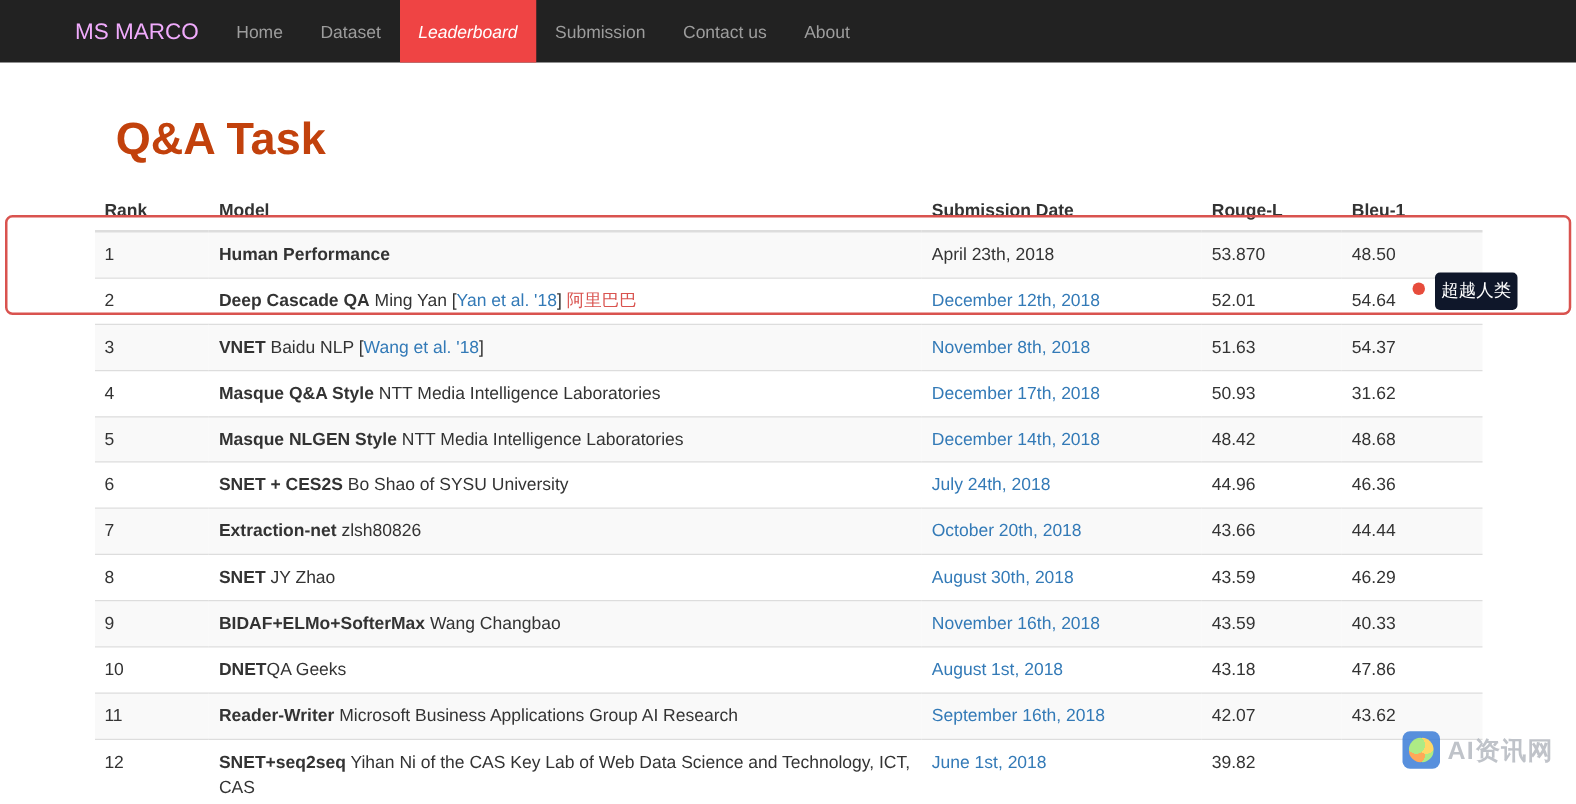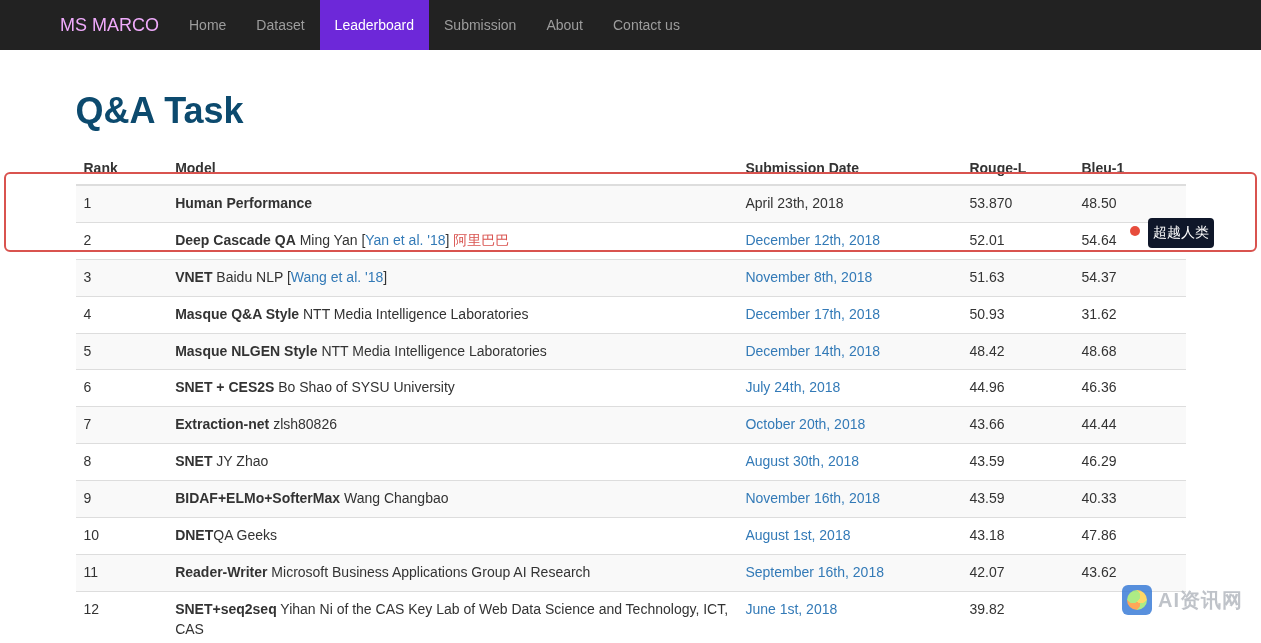--- a/index.html
+++ b/index.html
@@ -2,23 +2,23 @@
 <html><head>
 <meta charset="utf-8">
 <style>
   * { box-sizing: border-box; margin: 0; padding: 0; }
   body { font-family: "Helvetica Neue", Helvetica, Arial, sans-serif; font-size: 14px; color: #222; background: #fff; }
   .navbar { background: #222; color: #ccc; height: 50px; display: flex; align-items: stretch; padding-left: 60px; }
   .navbar .brand { color: #f0abfc; font-size: 18px; font-weight: 400; display: flex; align-items: center; padding: 0 15px 0 0; }
   .navbar .nav { display: flex; list-style: none; }
   .navbar .nav li { display: flex; }
   .navbar .nav a { color: #9d9d9d; text-decoration: none; padding: 0 15px; display: flex; align-items: center; font-size: 14px; }
-  .navbar .nav a.active { background: #6d28d9; color: #fff; }
+  .navbar .nav a.active { background: #ef4444; color: #fff; font-style: italic; }
   .container { max-width: 1170px; margin: 0 auto; padding: 40px 30px 20px; }
-  h1.title { font-size: 36px; font-weight: 600; margin-bottom: 20px; color: #0c4a6e; }
+  h1.title { font-size: 36px; font-weight: 600; margin-bottom: 20px; color: #c2410c; margin-left: 17px; }
   table { width: 100%; border-collapse: collapse; font-size: 14px; }
   th { text-align: left; font-weight: 700; padding: 8px; border-bottom: 2px solid #ddd; color: #333; }
   td { padding: 8px; border-top: 1px solid #ddd; vertical-align: top; color: #333; line-height: 1.42; }
   tr.striped td { background: #f9f9f9; }
   .model-bold { font-weight: 700; }
   .link { color: #337ab7; text-decoration: none; }
   .red-link { color: #d9534f; text-decoration: none; }
   .highlight-box { position: absolute; border: 2px solid #d9534f; border-radius: 6px; }
   .tooltip { position: absolute; background: #0f172a; color: #fff; padding: 6px 5px; border-radius: 4px; font-size: 14px; }
   .red-dot { position: absolute; width: 10px; height: 10px; background: #e74c3c; border-radius: 50%; }
@@ -46,24 +46,24 @@
         <li>
           <a href="#">Dataset</a>
         </li>
         <li>
           <a href="#" class="active">Leaderboard</a>
         </li>
         <li>
           <a href="#">Submission</a>
         </li>
         <li>
-          <a href="#">About</a>
+          <a href="#">Contact us</a>
         </li>
         <li>
-          <a href="#">Contact us</a>
+          <a href="#">About</a>
         </li>
       </ul>
 </nav>
 
 <div class="container">
   <h1 class="title">Q&amp;A Task</h1>
   <table>
     <thead>
       <tr>
         <th class="col-rank">Rank</th>

